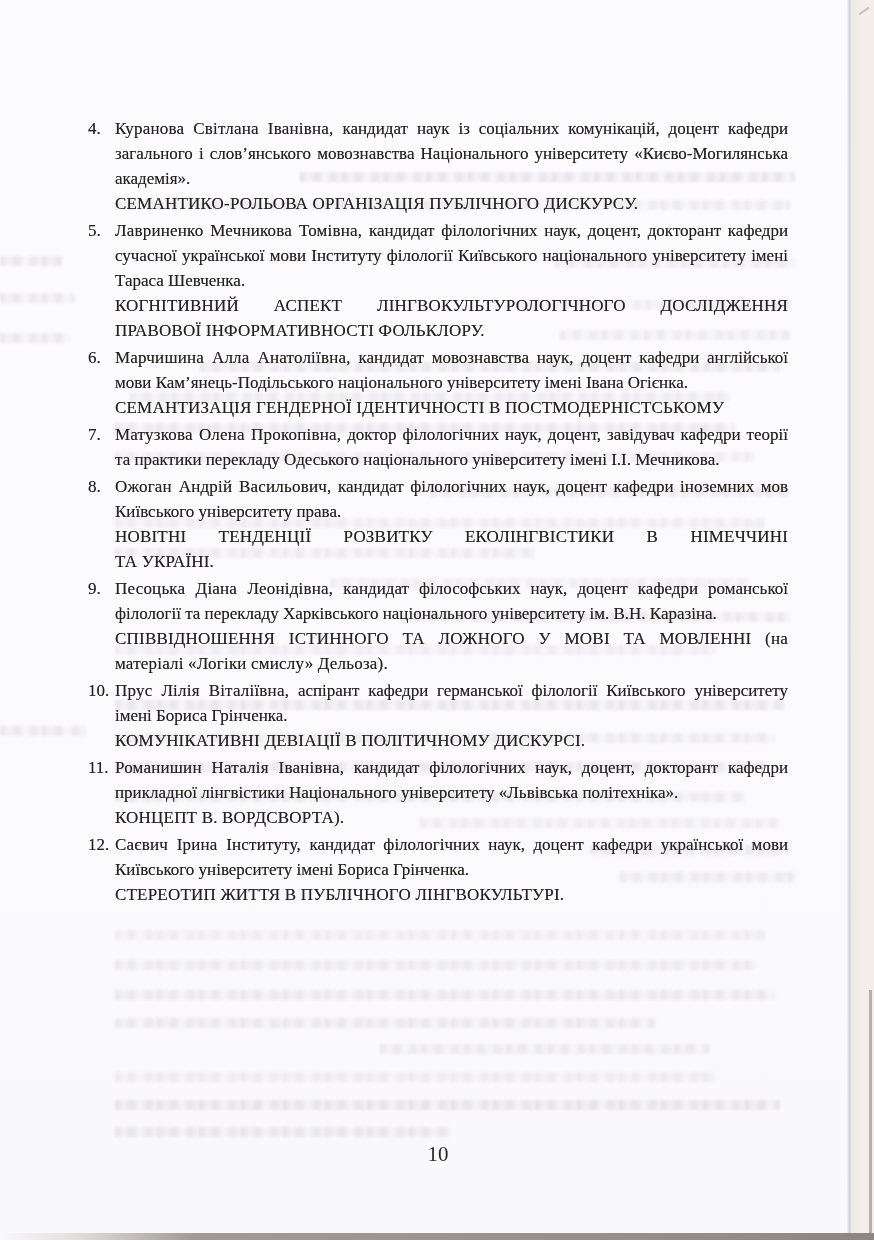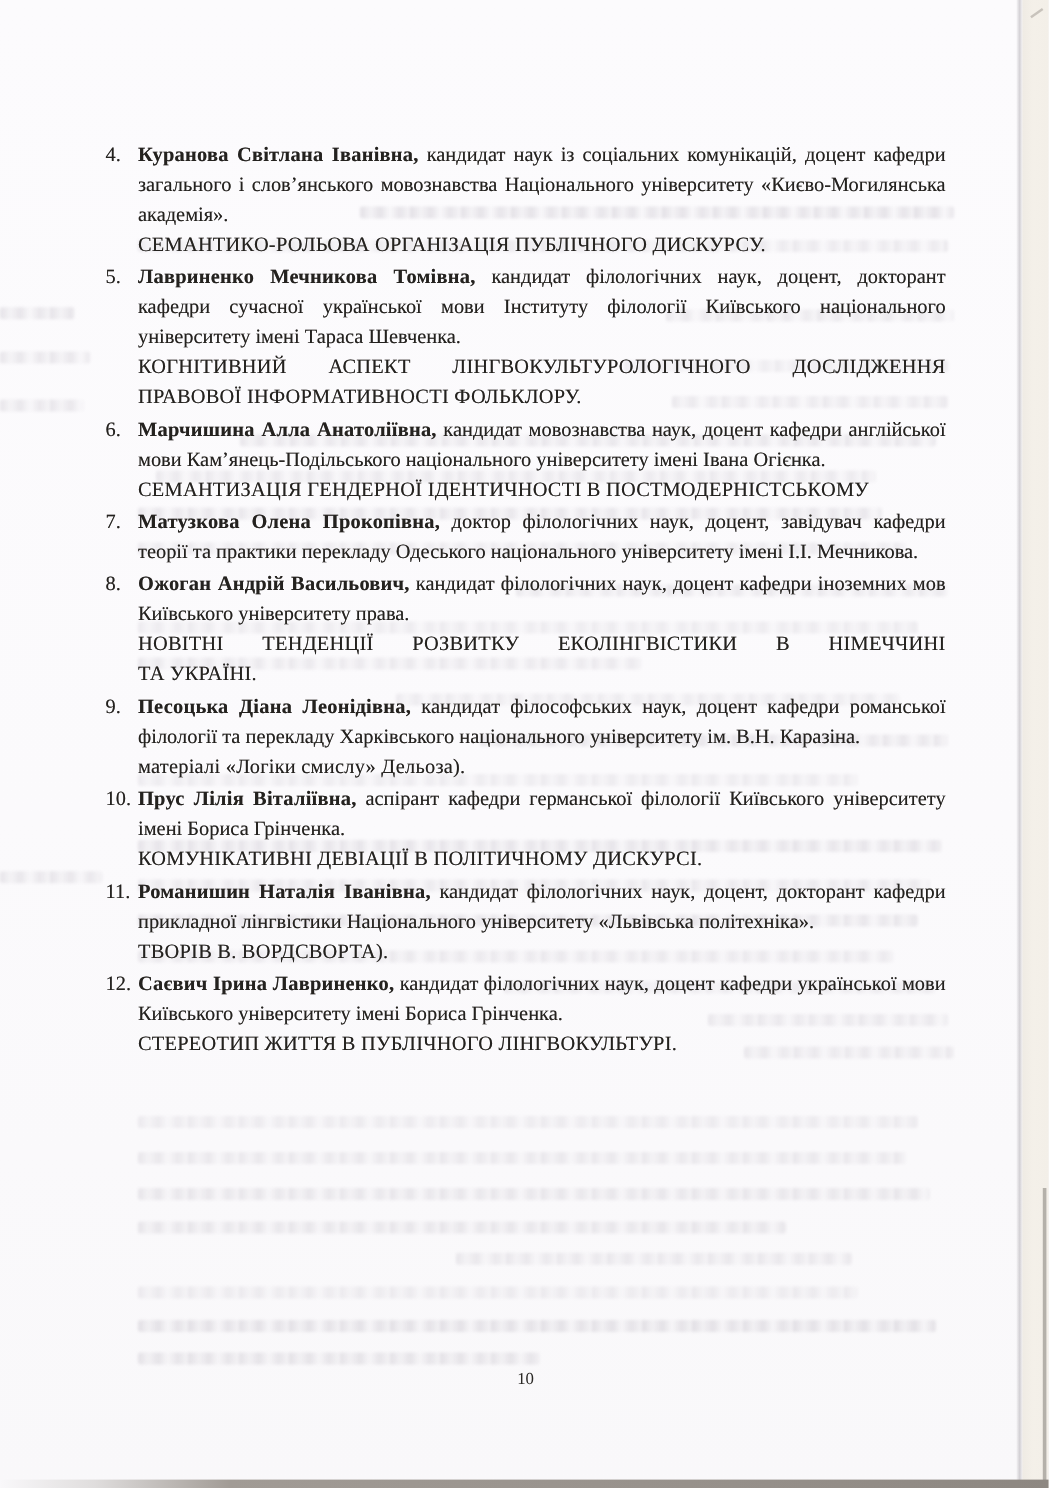--- a/index.html
+++ b/index.html
@@ -39,27 +39,27 @@
   .content {
     position: absolute; left: 88px; top: 116px; width: 700px;
     color: #24221f; font-size: 17px; line-height: 25px;
     text-shadow: 0 0 0.3px rgba(45,42,40,0.55);
     z-index: 2;
   }
   .entry { display: flex; margin-bottom: 2px; }
   .num { flex: 0 0 27px; width: 27px; }
   .ebody { flex: 1; min-width: 0; }
   .desc { margin: 0; text-align: justify; }
-  .name { font-weight: bold; letter-spacing: 0.2px; }
+  .name { font-weight: normal; letter-spacing: 0.2px; }
   .title { margin: 0; letter-spacing: 0.2px; }
   .tline { text-align: justify; text-align-last: justify; }
   .tline:last-child { text-align-last: left; }
   .page-num {
     position: absolute; left: 88px; top: 1142px; width: 700px;
-    text-align: center; font-size: 14px; color: #2a2825; z-index: 2;
+    text-align: center; font-size: 21px; color: #2a2825; z-index: 2;
   }
   
   .bleed {
     position: absolute; height: 10px; z-index: 1;
     filter: blur(1.4px); opacity: 0.45; border-radius: 2px;
     background: repeating-linear-gradient(90deg,
       rgba(118,108,128,0.34) 0px, rgba(118,108,128,0.10) 9px,
       rgba(118,108,128,0.30) 17px, rgba(118,108,128,0.04) 25px,
       rgba(118,108,128,0.28) 33px, rgba(118,108,128,0.08) 42px);
   }
@@ -159,49 +159,50 @@
             <div class="tline">ТА УКРАЇНІ.</div>
           </div>
       </div>
     </div>
 
     <div class="entry">
       <div class="num">9.</div>
       <div class="ebody">
         <p class="desc"><span class="name">Песоцька Діана Леонідівна,</span> <span>кандидат філософських наук, доцент кафедри романської філології та перекладу Харківського національного університету ім. В.Н. Каразіна.</span></p>
         <div class="title">
+            <div class="tline">СПІВВІДНОШЕННЯ ІСТИННОГО ТА ЛОЖНОГО У МОВІ ТА МОВЛЕННІ (на</div>
             <div class="tline">матеріалі «Логіки смислу» Дельоза).</div>
           </div>
       </div>
     </div>
 
     <div class="entry">
       <div class="num">10.</div>
       <div class="ebody">
         <p class="desc"><span class="name">Прус Лілія Віталіївна,</span> <span>аспірант кафедри германської філології Київського університету імені Бориса Грінченка.</span></p>
         <div class="title">
             <div class="tline">КОМУНІКАТИВНІ ДЕВІАЦІЇ В ПОЛІТИЧНОМУ ДИСКУРСІ.</div>
           </div>
       </div>
     </div>
 
     <div class="entry">
       <div class="num">11.</div>
       <div class="ebody">
         <p class="desc"><span class="name">Романишин Наталія Іванівна,</span> <span>кандидат філологічних наук, доцент, докторант кафедри прикладної лінгвістики Національного університету «Львівська політехніка».</span></p>
         <div class="title">
-            <div class="tline">ТВОРІВ В. ВОРДСВОРТА).</div>
+            <div class="tline">КОНЦЕПТ В. ВОРДСВОРТА).</div>
           </div>
       </div>
     </div>
 
     <div class="entry">
       <div class="num">12.</div>
       <div class="ebody">
-        <p class="desc"><span class="name">Саєвич Ірина Лавриненко,</span> <span>кандидат філологічних наук, доцент кафедри української мови Київського університету імені Бориса Грінченка.</span></p>
+        <p class="desc"><span class="name">Саєвич Ірина Інституту,</span> <span>кандидат філологічних наук, доцент кафедри української мови Київського університету імені Бориса Грінченка.</span></p>
         <div class="title">
             <div class="tline">СТЕРЕОТИП ЖИТТЯ В ПУБЛІЧНОГО ЛІНГВОКУЛЬТУРІ.</div>
           </div>
       </div>
     </div>
 
   </div>
 
   <div class="page-num">10</div>
 

